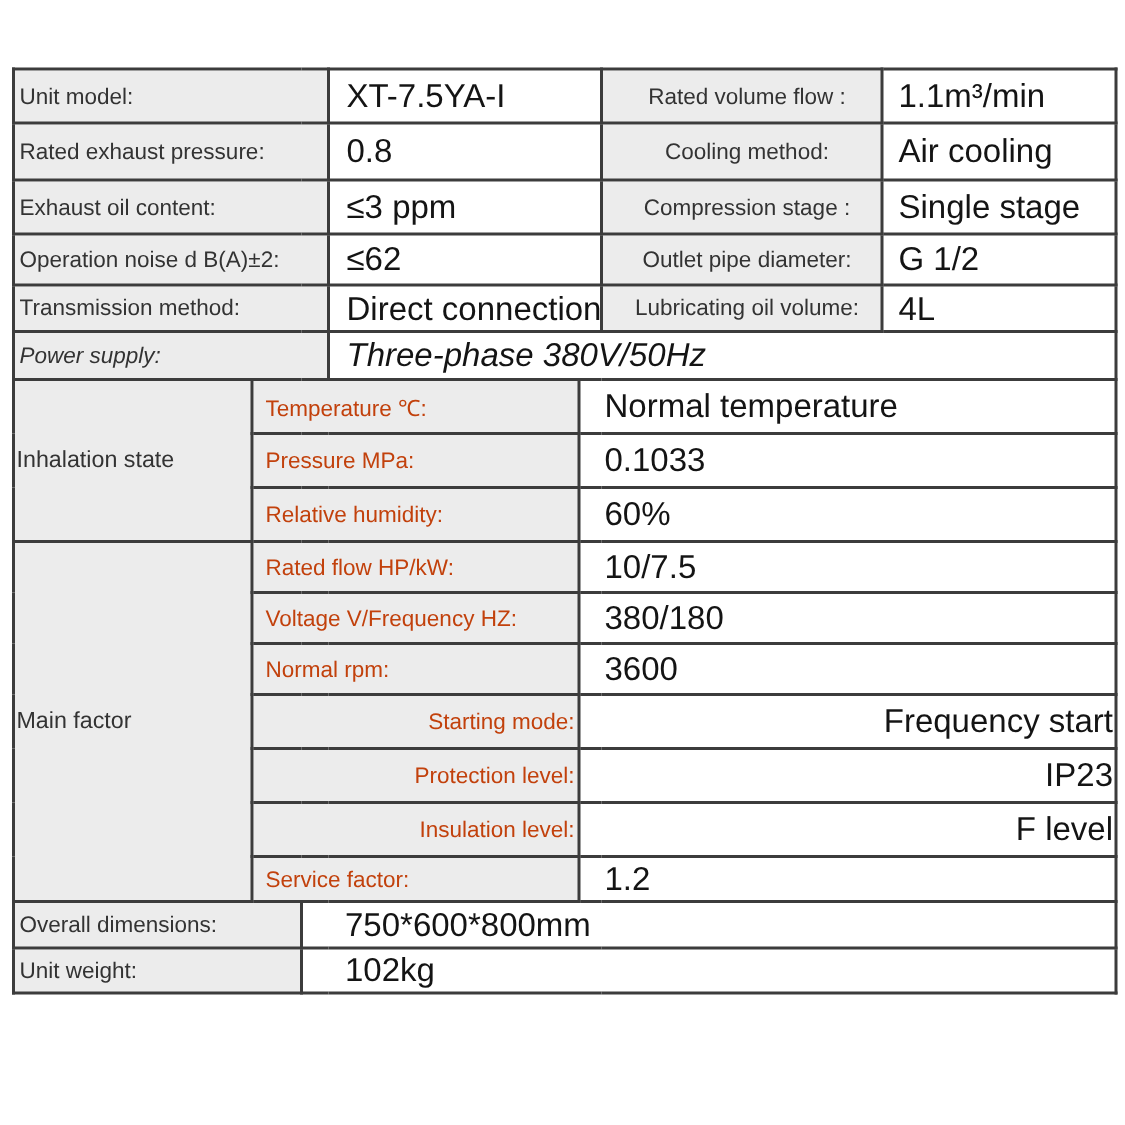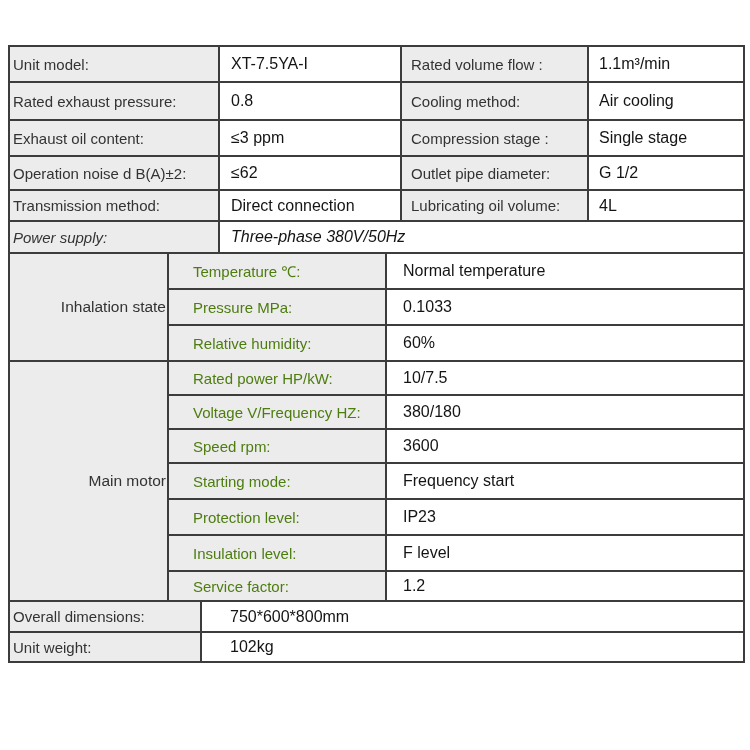--- a/index.html
+++ b/index.html
@@ -37,56 +37,57 @@
     font-size: 15px;
     color: #333333;
     padding: 0 2px 0 3px;
   }
   
   .lbl3 {
     background: #ececec;
     font-size: 15px;
     color: #333333;
     padding: 0 2px 0 9px;
+    text-align: center;
   }
   
   .section {
     background: #ececec;
     font-size: 15.5px;
     color: #333333;
-    text-align: right;
+    text-align: left;
   }
   
   .sublbl {
     background: #ececec;
     font-size: 15px;
-    color: #4d7c0f;
-    padding: 0 2px 0 24px;
+    color: #c2410c;
+    padding: 0 2px 0 8px;
   }
   
   .val, .val4, .bigval, .botval {
     background: #ffffff;
-    font-size: 16px;
+    font-size: 22px;
     color: #141414;
   }
   .val  { padding-left: 11px; }
   .val4 { padding-left: 10px; }
   .bigval { padding-left: 16px; }
   .botval { padding-left: 28px; }
 
   
   .rA1 { height: 36px; }
   .rA2 { height: 38px; }
   .rA3 { height: 36px; margin-top: 40px; }
   .rA4 { height: 34px; border-radius: 15px; }
   .rA5 { height: 31px; }
   .rA6 { height: 32px; font-style: italic; }
   .rB  { height: 36px; }
   .rC  { height: 34px; }
-  .rCt { height: 36px; }
+  .rCt { height: 36px; text-align: right; }
   .rC7 { height: 30px; margin-left: 32px; }
   .rD1 { height: 31px; }
   .rD2 { height: 30px; }
 </style>
 </head>
 <body>
 
 <div class="sheet">
   <table class="spec">
     <colgroup>
@@ -144,30 +145,30 @@
     <tr class="rB">
       <td class="sublbl" colspan="3">Pressure MPa:</td>
       <td class="bigval" colspan="3">0.1033</td>
     </tr>
     <tr class="rB">
       <td class="sublbl" colspan="3">Relative humidity:</td>
       <td class="bigval" colspan="3">60%</td>
     </tr>
 
     <tr class="rC">
-      <td class="section" rowspan="7">Main motor</td>
-      <td class="sublbl" colspan="3">Rated power HP/kW:</td>
+      <td class="section" rowspan="7">Main factor</td>
+      <td class="sublbl" colspan="3">Rated flow HP/kW:</td>
       <td class="bigval" colspan="3">10/7.5</td>
     </tr>
     <tr class="rC">
       <td class="sublbl" colspan="3">Voltage V/Frequency HZ:</td>
       <td class="bigval" colspan="3">380/180</td>
     </tr>
     <tr class="rC">
-      <td class="sublbl" colspan="3">Speed rpm:</td>
+      <td class="sublbl" colspan="3">Normal rpm:</td>
       <td class="bigval" colspan="3">3600</td>
     </tr>
     <tr class="rCt">
       <td class="sublbl" colspan="3">Starting mode:</td>
       <td class="bigval" colspan="3">Frequency start</td>
     </tr>
     <tr class="rCt">
       <td class="sublbl" colspan="3">Protection level:</td>
       <td class="bigval" colspan="3">IP23</td>
     </tr>

